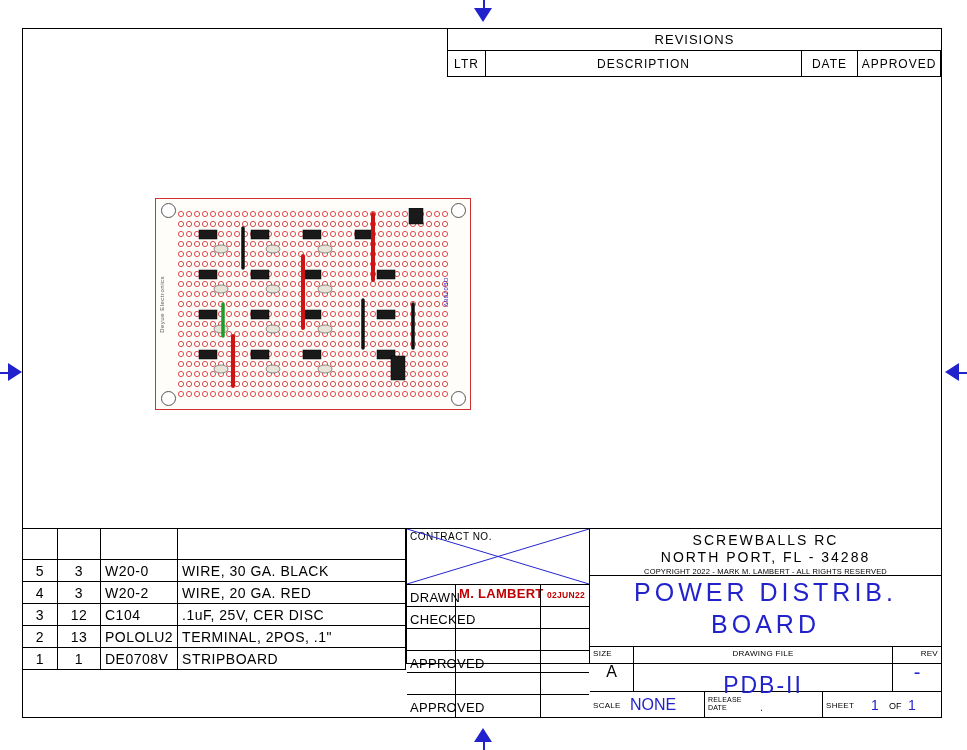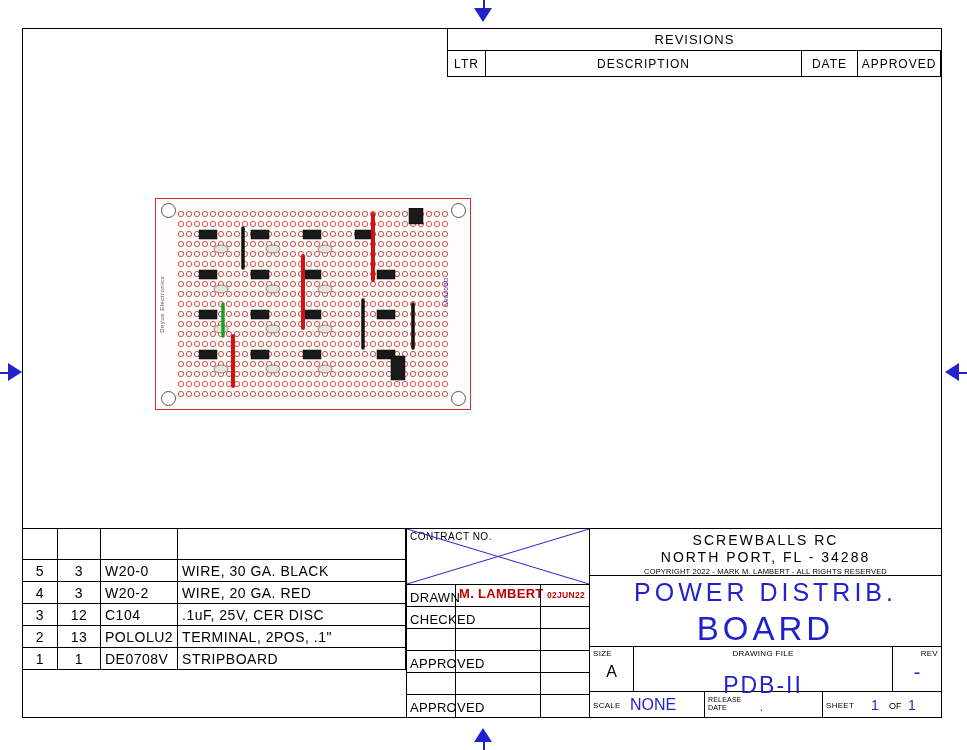--- a/index.html
+++ b/index.html
@@ -129,21 +129,21 @@
   .parts .c-pn   { width: 64px; text-align: left; }
   .parts .c-desc { text-align: left; }
   .parts tr.blank td { height: 30px; }
 
   
   .titleblock {
     position: absolute;
     left: 406px;
     top: 528px;
     width: 536px;
-    height: 190px;
+    height: 136px;
     box-sizing: border-box;
     border: 1.2px solid #000;
   }
   .tb-left {
     position: absolute;
     left: 0; top: 0;
     width: 183px;
     height: 100%;
     border-right: 1.2px solid #000;
     box-sizing: border-box;
@@ -241,21 +241,21 @@
     box-sizing: border-box;
     color: #2222cc;
     text-align: center;
     padding-top: 2px;
   }
   .tb-name .n1 {
     font-size: 25px;
     letter-spacing: 4px;
   }
   .tb-name .n2 {
-    font-size: 33px;
+    font-size: 25px;
     letter-spacing: 4px;
     margin-top: 3px;
   }
   .tb-meta {
     height: 45px;
     display: flex;
     border-bottom: 1.2px solid #000;
     box-sizing: border-box;
   }
   .tb-meta .cell {

